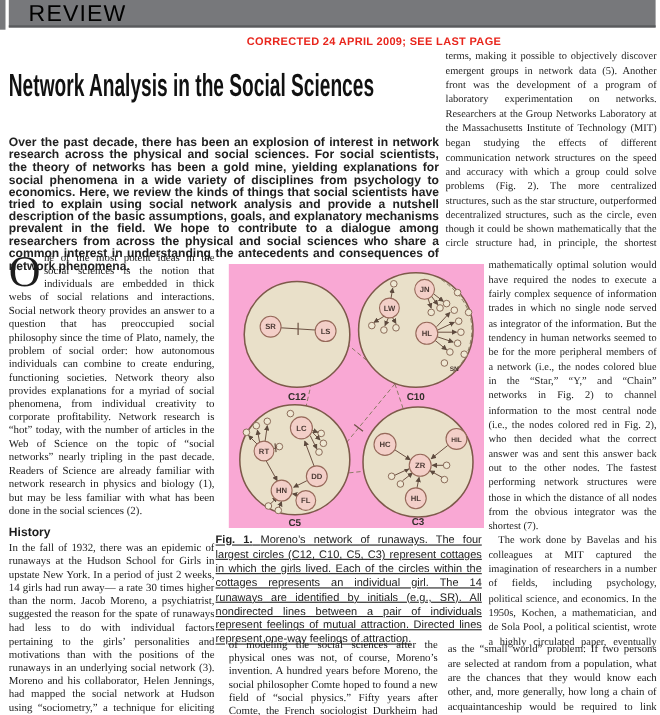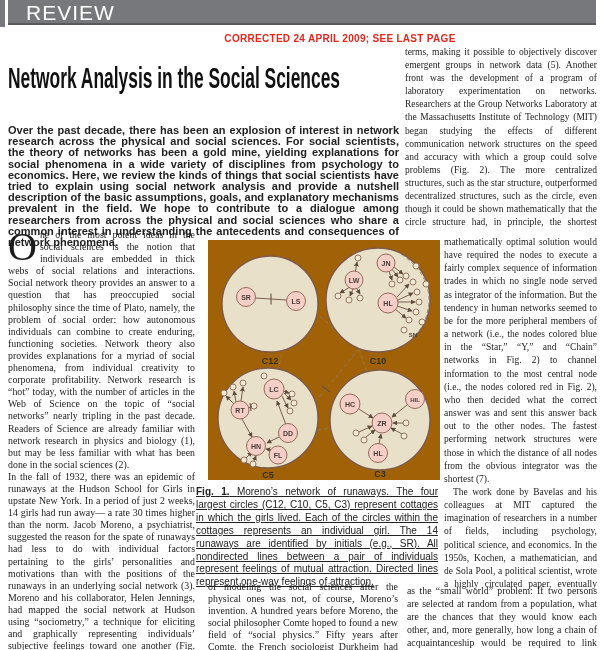--- a/index.html
+++ b/index.html
@@ -1,20 +1,20 @@
 <!DOCTYPE html>
 <html><head>
 <meta charset="utf-8">
 <style>
   html,body { margin:0; padding:0; background:#fff; }
   .page { position:relative; width:600px; height:650px; background:#ffffff; overflow:hidden;
           font-family:"Liberation Serif", serif; color:#1c1c1c; }
 
   .banner { position:absolute; left:8px; top:0; width:588px; height:25px; background:#77787b;
-            border-bottom:2px solid #595a5d; color:#ffffff; font-family:"Liberation Sans", sans-serif;
+            border-bottom:2px solid #595a5d; color:#000000; font-family:"Liberation Sans", sans-serif;
             font-size:21px; line-height:25px; padding-left:18px; box-sizing:border-box; letter-spacing:1px; }
   .banner-notch { position:absolute; left:0; top:0; width:5px; height:27px; background:#77787b; }
 
   .notice { position:absolute; left:0; top:33px; width:600px; text-align:center;
             font-family:"Liberation Sans", sans-serif; font-weight:600; font-size:10px;
             letter-spacing:0.3px; color:#e8251c;margin-left:40px; }
 
   .title { position:absolute; left:8px; top:62px; width:650px; margin:0; white-space:nowrap;
            transform:scaleX(0.60); transform-origin:left top;
            font-family:"Liberation Sans", sans-serif; font-weight:700; font-size:29px; color:#111; }
@@ -25,21 +25,21 @@
               line-height:11.2px; text-align:justify; color:#222; }
 
   .serifcol { font-size:9.9px; line-height:12.1px; text-align:justify; }
   .serifcol p { margin:0; }
 
   .col-left { position:absolute; left:8px; top:229px; width:187px; height:421px; overflow:hidden; }
   .dropcap { float:left; font-size:40px; line-height:32px; padding:2px 3px 0 0; }
   .history-h { font-family:"Liberation Sans", sans-serif; font-weight:700; font-size:11px;
                margin:7px 0 3px 0 !important; text-align:left; }
 
-  .fig-panel { position:absolute; left:208px; top:240px; width:232px; height:240px; background:#a16207; }
+  .fig-panel { position:absolute; left:208px; top:240px; width:232px; height:240px; background:#f9a8d4; }
   .fig-caption { position:absolute; left:196px; top:486px; width:242px;
                  font-family:"Liberation Sans", sans-serif; font-size:10px; line-height:12.9px;
                  text-align:justify; color:#222;text-decoration:underline; }
   .cap-bold { font-weight:700; }
 
   .col-mid-below { position:absolute; left:208px; top:581px; width:190px; height:69px; overflow:hidden; }
   .col-right-top { position:absolute; left:405px; top:46px; width:192px; height:183px; overflow:hidden;
                    font-size:9.5px; line-height:13.1px; }
   .col-right-mid { position:absolute; left:444px; top:236px; width:153px; height:356px; overflow:hidden;
                    font-size:9.5px; line-height:13.15px; }
@@ -66,20 +66,21 @@
   <div class="banner-notch"></div>
   <div class="banner">REVIEW</div>
 
   <div class="notice">CORRECTED 24 APRIL 2009; SEE LAST PAGE</div>
 
   <h1 class="title">Network Analysis in the Social Sciences</h1>
   <div class="abstract">Over the past decade, there has been an explosion of interest in network research across the physical and social sciences. For social scientists, the theory of networks has been a gold mine, yielding explanations for social phenomena in a wide variety of disciplines from psychology to economics. Here, we review the kinds of things that social scientists have tried to explain using social network analysis and provide a nutshell description of the basic assumptions, goals, and explanatory mechanisms prevalent in the field. We hope to contribute to a dialogue among researchers from across the physical and social sciences who share a common interest in understanding the antecedents and consequences of network phenomena.</div>
 
   <div class="col-left serifcol">
     <p><span class="dropcap">O</span><span>ne of the most potent ideas in the social sciences is the notion that individuals are embedded in thick webs of social relations and interactions. Social network theory provides an answer to a question that has preoccupied social philosophy since the time of Plato, namely, the problem of social order: how autonomous individuals can combine to create enduring, functioning societies. Network theory also provides explanations for a myriad of social phenomena, from individual creativity to corporate profitability. Network research is “hot” today, with the number of articles in the Web of Science on the topic of “social networks” nearly tripling in the past decade. Readers of Science are already familiar with network research in physics and biology (1), but may be less familiar with what has been done in the social sciences (2).</span></p>
+    <p class="history-h">History</p>
     <p>In the fall of 1932, there was an epidemic of runaways at the Hudson School for Girls in upstate New York. In a period of just 2 weeks, 14 girls had run away— a rate 30 times higher than the norm. Jacob Moreno, a psychiatrist, suggested the reason for the spate of runaways had less to do with individual factors pertaining to the girls’ personalities and motivations than with the positions of the runaways in an underlying social network (3). Moreno and his collaborator, Helen Jennings, had mapped the social network at Hudson using “sociometry,” a technique for eliciting and graphically representing individuals’ subjective feelings toward one another (Fig. 1). The links in this social network, Moreno argued, provided channels for the flow of social influence and ideas</p>
   </div>
 
   <div class="col-right-top serifcol">
     <p>terms, making it possible to objectively discover emergent groups in network data (5). Another front was the development of a program of laboratory experimentation on networks. Researchers at the Group Networks Laboratory at the Massachusetts Institute of Technology (MIT) began studying the effects of different communication network structures on the speed and accuracy with which a group could solve problems (Fig. 2). The more centralized structures, such as the star structure, outperformed decentralized structures, such as the circle, even though it could be shown mathematically that the circle structure had, in principle, the shortest minimum solution time (6). Why the discrepancy? Achieving the</p>
   </div>
 
   <div class="col-right-mid serifcol">
     <p>mathematically optimal solution would have required the nodes to execute a fairly complex sequence of information trades in which no single node served as integrator of the information. But the tendency in human networks seemed to be for the more peripheral members of a network (i.e., the nodes colored blue in the “Star,” “Y,” and “Chain” networks in Fig. 2) to channel information to the most central node (i.e., the nodes colored red in Fig. 2), who then decided what the correct answer was and sent this answer back out to the other nodes. The fastest performing network structures were those in which the distance of all nodes from the obvious integrator was the shortest (7).</p>
     <p class="indent">The work done by Bavelas and his colleagues at MIT captured the imagination of researchers in a number of fields, including psychology, political science, and economics. In the 1950s, Kochen, a mathematician, and de Sola Pool, a political scientist, wrote a highly circulated paper, eventually published in 1978 (8), which tackled what is known today</p>

